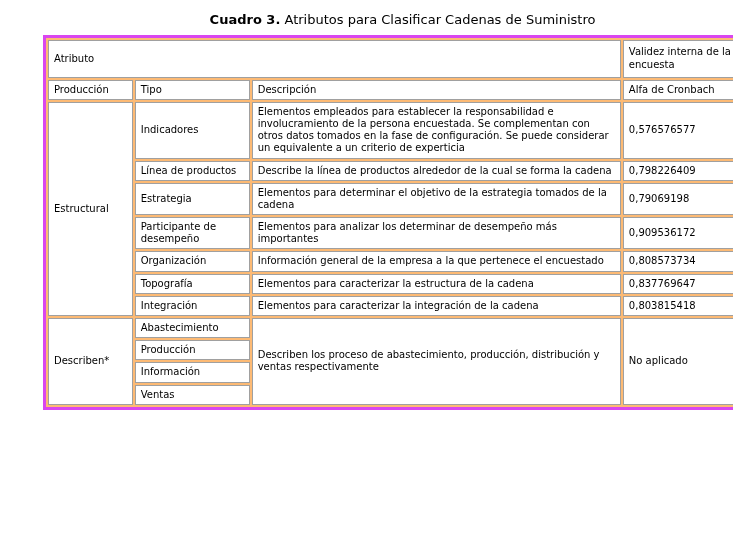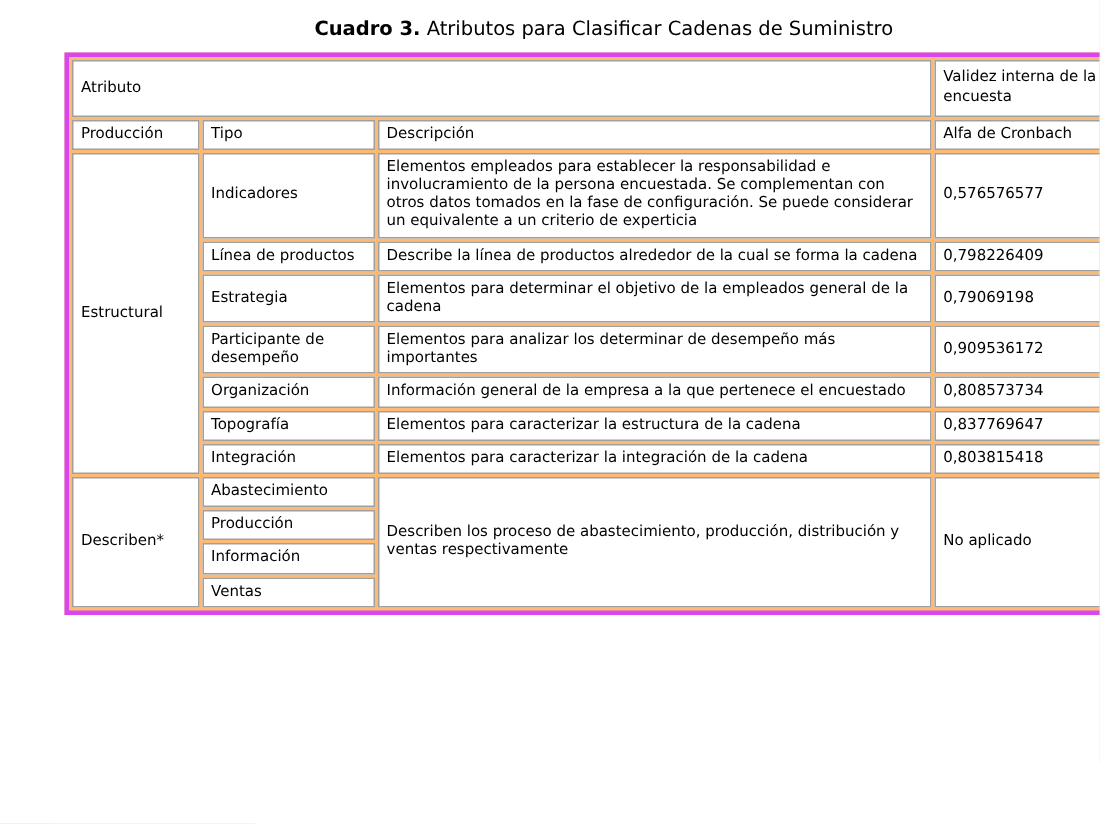--- a/index.html
+++ b/index.html
@@ -85,21 +85,21 @@
         <td>Elementos empleados para establecer la responsabilidad e involucramiento de la persona encuestada. Se complementan con otros datos tomados en la fase de configuración. Se puede considerar un equivalente a un criterio de experticia</td>
         <td>0,576576577</td>
       </tr>
       <tr>
         <td>Línea de productos</td>
         <td>Describe la línea de productos alrededor de la cual se forma la cadena</td>
         <td>0,798226409</td>
       </tr>
       <tr>
         <td>Estrategia</td>
-        <td>Elementos para determinar el objetivo de la empleados general de la cadena</td>
+        <td>Elementos para determinar el objetivo de la estrategia tomados de la cadena</td>
         <td>0,79069198</td>
       </tr>
       <tr>
         <td>Participante de desempeño</td>
         <td>Elementos para analizar los determinar de desempeño más importantes</td>
         <td>0,909536172</td>
       </tr>
       <tr>
         <td>Organización</td>
         <td>Información general de la empresa a la que pertenece el encuestado</td>

